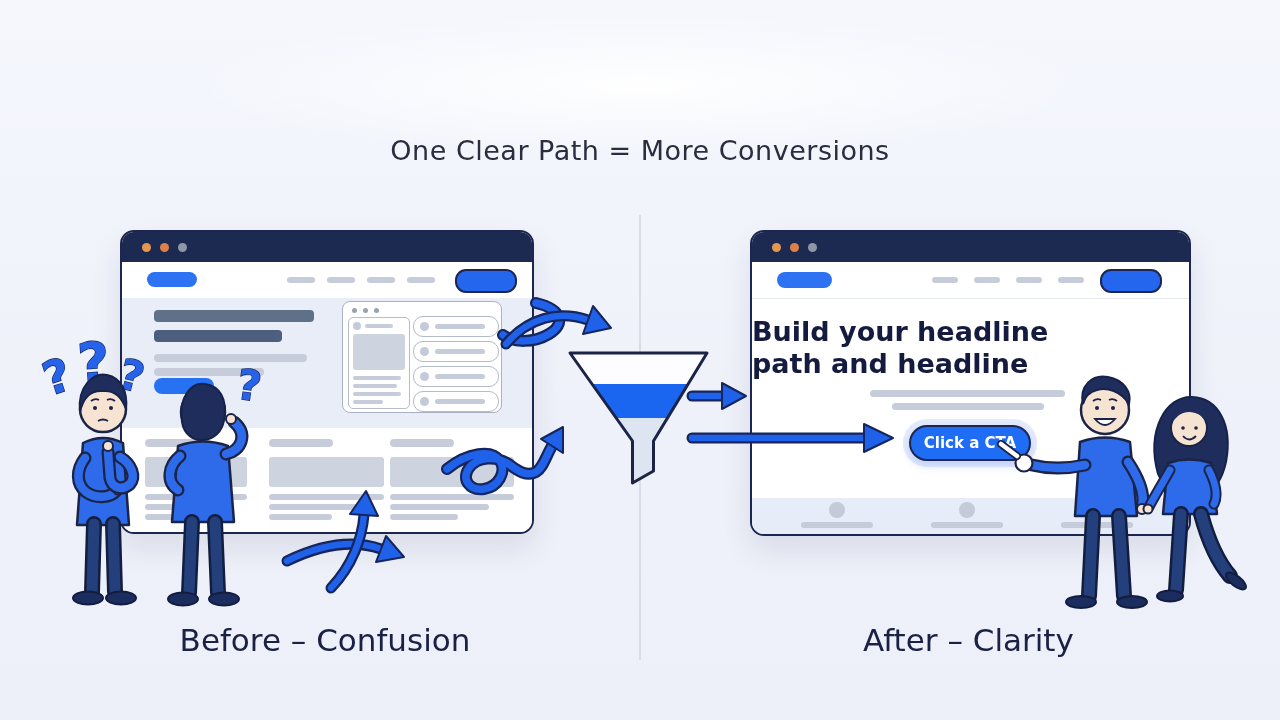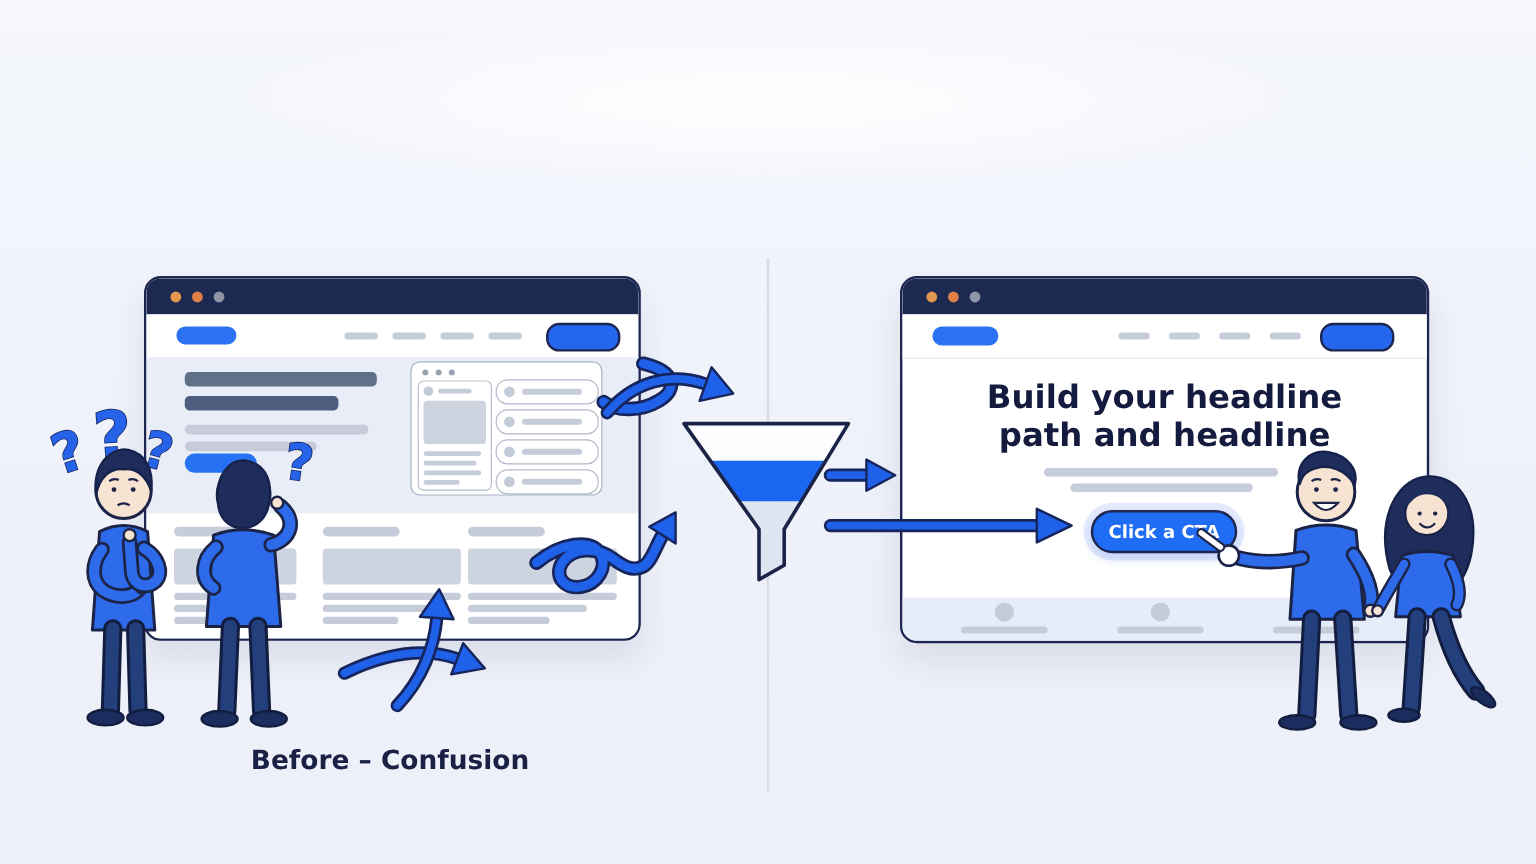--- a/index.html
+++ b/index.html
@@ -6,21 +6,21 @@
   .canvas{position:relative;width:1280px;height:720px;overflow:hidden;
     background:linear-gradient(180deg,#f5f7fd 0%,#eef1f9 60%,#edf0f8 100%);
     font-family:"DejaVu Sans","Liberation Sans",sans-serif}
   .glow{position:absolute;left:190px;top:15px;width:900px;height:140px;
     background:radial-gradient(ellipse at center,rgba(255,255,255,.95),rgba(255,255,255,0) 72%)}
   .title{position:absolute;top:30px;left:0;width:100%;text-align:center;
     font-family:"DejaVu Serif","Liberation Serif",serif;font-weight:bold;font-size:62px;
     color:#2b57e8;letter-spacing:1px;text-shadow:0 3px 1px rgba(150,170,225,.45)}
   .subtitle{position:absolute;top:135px;left:0;width:100%;text-align:center;
     font-size:27px;color:#2b2d3f;letter-spacing:.5px}
-  .caption{position:absolute;top:622px;font-weight:bold;font-size:22px;color:#1b2145;text-align:center}
+  .caption{position:absolute;top:622px;font-weight:normal;font-size:31px;color:#1b2145;text-align:center}
   .divider{position:absolute;left:639px;top:215px;width:2px;height:445px;background:#d9dde7}
 
   .win{position:absolute;background:#fff;border:2px solid #1d2650;border-radius:14px;
     overflow:hidden;box-shadow:0 14px 30px rgba(27,38,80,.10)}
   .tbar{height:30px;background:#1c2950;display:flex;align-items:center;padding-left:20px;gap:9px}
   .dot{width:9px;height:9px;border-radius:50%}
   .d-o1{background:#e5964f}.d-o2{background:#df8049}.d-g{background:#8f97a6}
   .nav{position:relative;height:36px;background:#fff;border-bottom:1px solid #e4e8f1}
   .sk{position:absolute;background:#c6ccd9;border-radius:4px}
   .pill{border-radius:99px}
@@ -36,21 +36,21 @@
   .mdot{width:5px;height:5px;border-radius:50%;background:#9aa2b2}
   .card{position:absolute;left:5px;top:15px;width:60px;height:90px;background:#fff;
     border:1.3px solid #b6bdcc;border-radius:5px}
   .lrow{position:absolute;left:70px;width:84px;height:19px;background:#fff;
     border:1.3px solid #b3bac9;border-radius:10px}
   .circ{position:absolute;border-radius:50%;background:#c4cbd8}
   .bottomsec{position:absolute;left:0;top:196px;width:100%;height:104px;background:#fff}
   .col{position:absolute;top:0;height:104px}
   .blockgray{position:absolute;background:#cdd3df;border-radius:3px}
 
-  .headline{position:absolute;top:84px;left:0;width:100%;text-align:center;
+  .headline{position:absolute;top:84px;left:0;width:100%;text-align:left;
     font-weight:bold;font-size:27px;line-height:32px;color:#151b3e}
   .cta{position:absolute;left:157px;top:193px;width:118px;height:32px;background:#1f6cf5;
     border:2px solid #1d2650;border-radius:18px;color:#fff;font-weight:bold;font-size:15px;
     display:flex;align-items:center;justify-content:center;
     box-shadow:0 0 0 6px rgba(140,170,250,.22),0 4px 10px rgba(80,120,220,.30)}
   .rfooter{position:absolute;left:0;bottom:0;width:100%;height:36px;background:#e6ecf8}
 
   svg.overlay{position:absolute;left:0;top:0;width:1280px;height:720px;pointer-events:none}
   .qmark{font-family:"DejaVu Sans",sans-serif;font-weight:bold;fill:#2663e8;
     stroke:#14245a;stroke-width:1.3px;paint-order:stroke;text-anchor:middle}
@@ -69,20 +69,21 @@
   .hair{fill:#1e2d5c;stroke:#16224a;stroke-width:2}
   .shoe{fill:#1b2d5e;stroke:#131d3f;stroke-width:2}
   .torso{fill:#2e6bea;stroke:#1b2347;stroke-width:2.5;stroke-linejoin:round}
 </style>
 </head>
 <body>
 
 <div class="canvas">
 
   <div class="glow"></div>
+  <div class="subtitle">One Clear Path = More Conversions</div>
   <div class="divider"></div>
 
   <div class="win" style="left:120px;top:230px;width:410px;height:300px">
     <div class="tbar">
       <div class="dot d-o1"></div>
       <div class="dot d-o2"></div>
       <div class="dot d-g"></div>
     </div>
     <div class="nav">
       <div class="logo" style="left:25px;top:10px;width:50px;height:15px"></div>
@@ -316,14 +317,15 @@
       <ellipse class="shoe" cx="1236" cy="581" rx="12" ry="5" transform="rotate(38 1236 581)"></ellipse>
       <path class="limb-under-f" d="M1170,470 C1161,486 1153,499 1149,507"></path>
       <path class="limb-over-f" d="M1170,470 C1161,486 1153,499 1149,507"></path>
       <circle class="skin" cx="1148" cy="509" r="4.5" stroke-width="2"></circle>
       <path class="limb-under-f" d="M1209,470 C1216,484 1218,496 1214,504"></path>
       <path class="limb-over-f" d="M1209,470 C1216,484 1218,496 1214,504"></path>
     </g>
   </svg>
 
   <div class="caption" style="left:120px;width:410px">Before – Confusion</div>
+  <div class="caption" style="left:750px;width:437px">After – Clarity</div>
 
 </div>
 
 </body></html>

